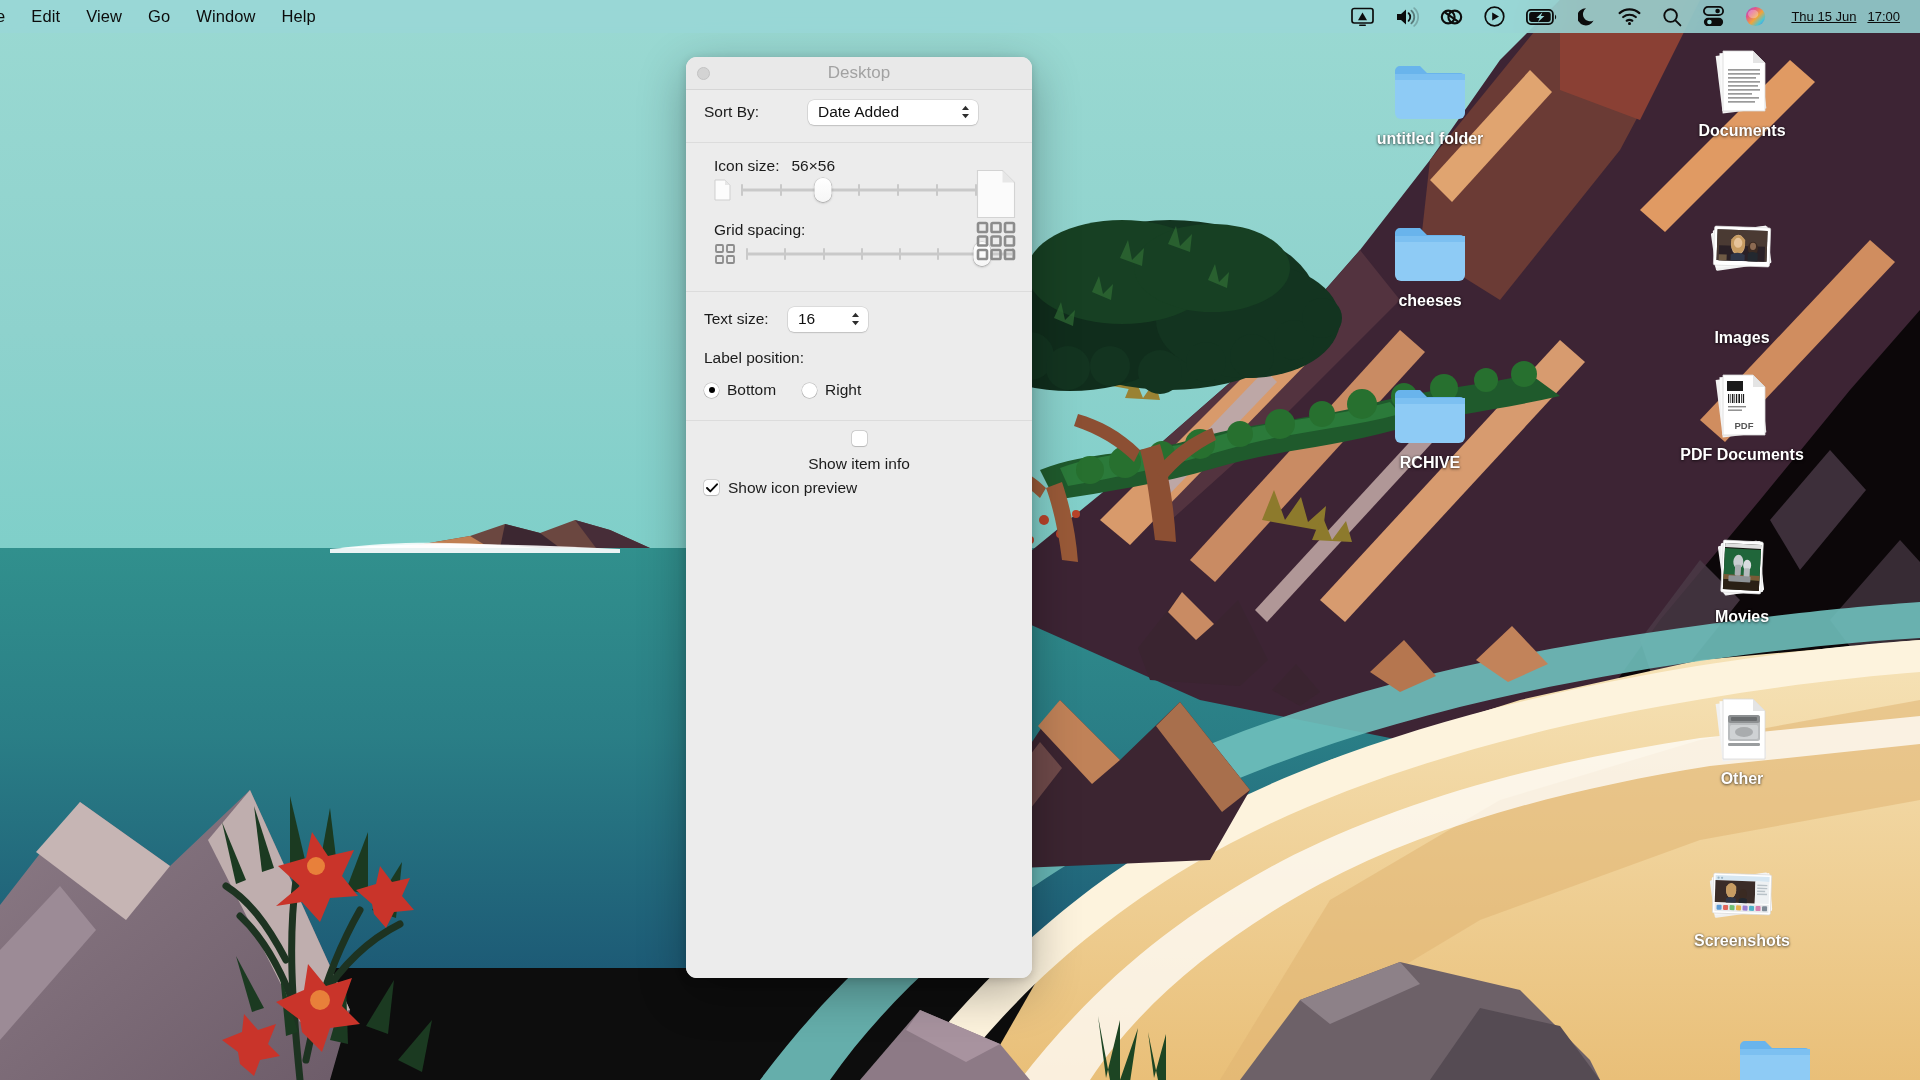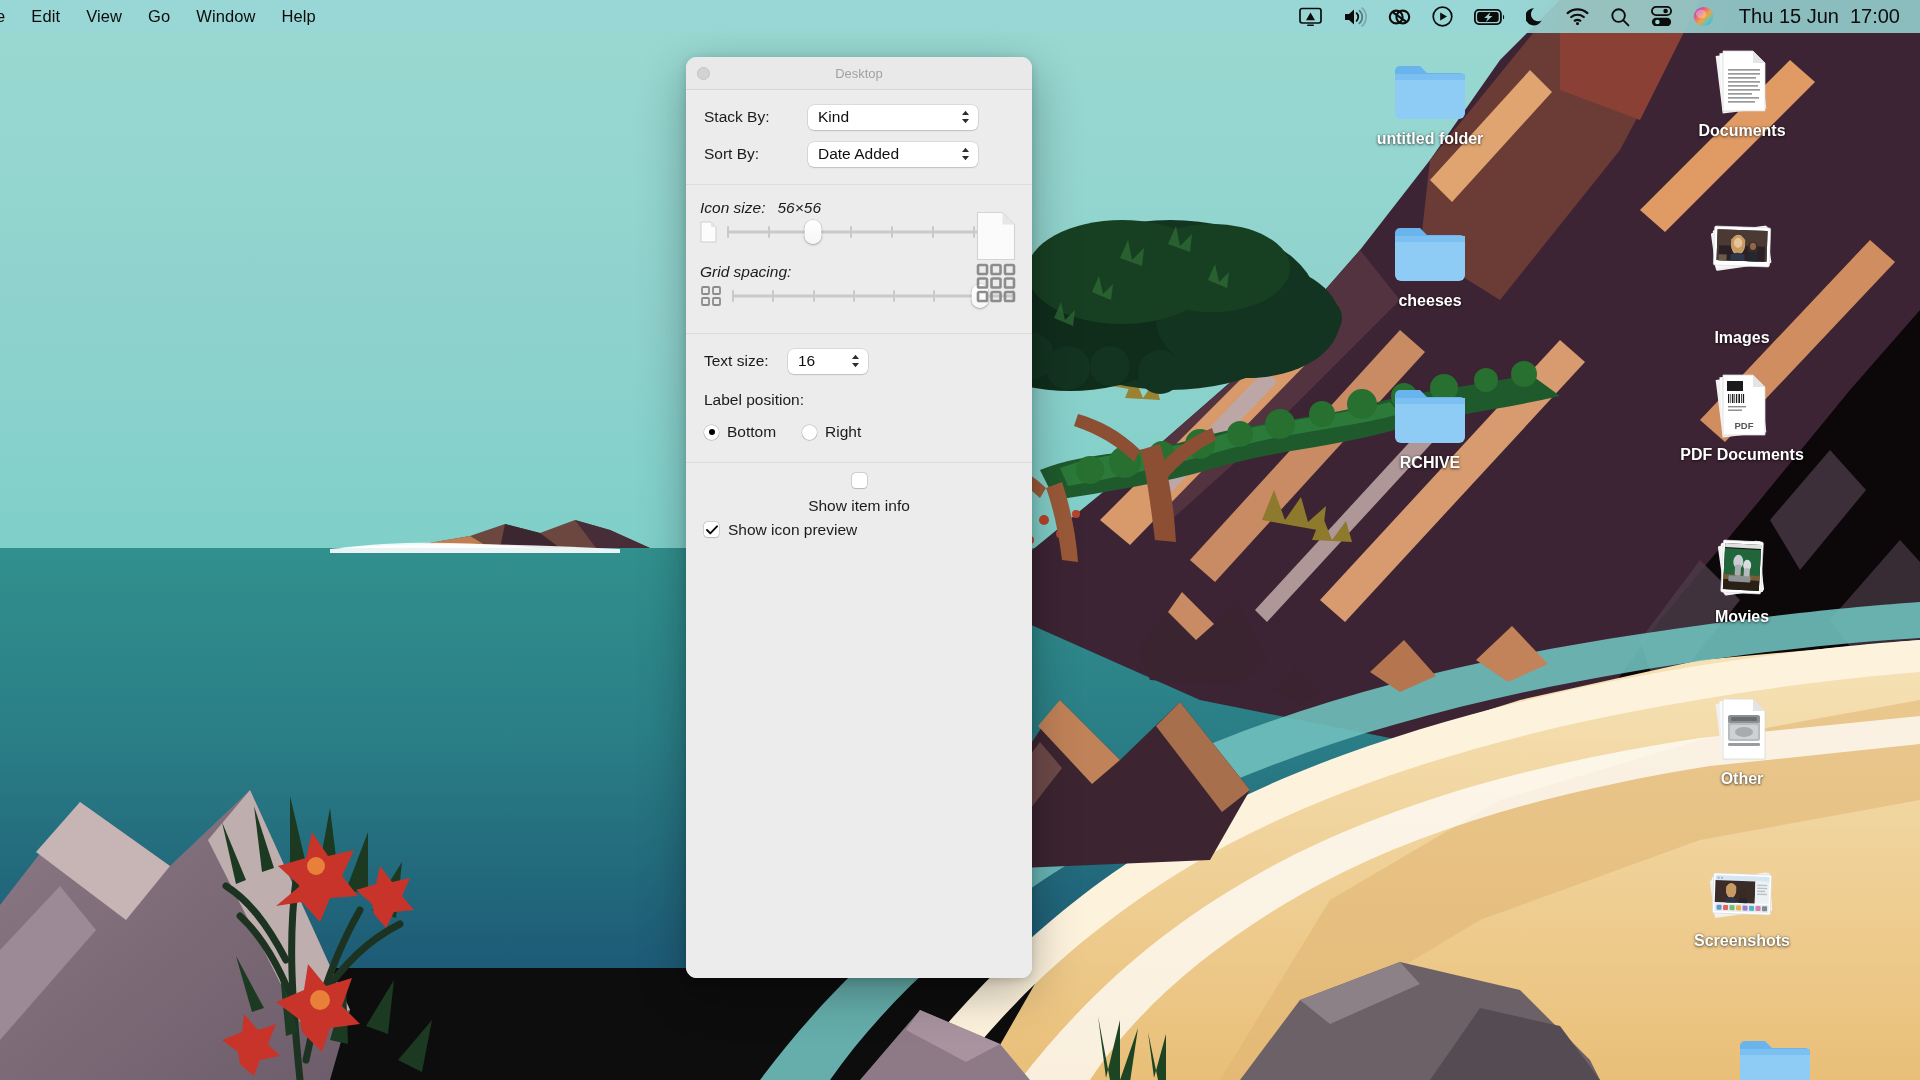--- a/index.html
+++ b/index.html
@@ -34,22 +34,22 @@
   .menu-right {
     margin-left:auto; display:flex; align-items:center; gap:21px;
     padding-right:10px;
   }
   .mb-icon {
     display:flex; align-items:center; justify-content:center;
     height:24px; cursor:default;
   }
   .mb-icon svg { display:block; }
   #clock {
-    font-size:20px; color:#0c0c0c; white-space:nowrap;
-    display:flex; gap:11px; margin-left:4px;
+    font-size:13px; color:#0c0c0c; white-space:nowrap;
+    display:flex; gap:11px; margin-left:4px;text-decoration:underline;
   }
 
   
   .desk-icon {
     position:absolute; width:150px;
     display:flex; flex-direction:column; align-items:center;
     z-index:20; cursor:default;
   }
   .desk-icon .glyph {
     width:76px; height:68px; display:flex;
@@ -78,21 +78,21 @@
     border-bottom:1px solid #d6d6d6;
     display:flex; align-items:center;
   }
   #close-btn {
     width:13px; height:13px; border-radius:50%;
     background:#d3d3d3; border:0.5px solid #c2c2c2;
     margin-left:11px; cursor:default;
   }
   #title-text {
     position:absolute; left:0; right:0; text-align:center;
-    font-size:13px; color:#a2a2a2; font-weight:400;
+    font-size:17px; color:#a2a2a2; font-weight:400;
     pointer-events:none;
   }
   .panel-body { flex:1 1 auto; background:#ececec; }
   .sep { height:1px; background:#dcdcdc; margin:0; }
 
   
   .row {
     display:flex; align-items:center;
     padding:0 18px; min-height:30px;
   }
@@ -113,21 +113,21 @@
   }
   .popup.wide { width:170px; }
   .popup.narrow { width:80px; }
   .chev {
     position:absolute; right:8px; top:50%; transform:translateY(-50%);
     display:flex; flex-direction:column; gap:2px; align-items:center;
   }
   .chev svg { display:block; }
 
   
-  .sliderblock { padding:14px 18px 6px 14px; position:relative;font-style:italic; }
+  .sliderblock { padding:14px 18px 6px 28px; position:relative; }
   .sl-head { display:flex; align-items:baseline; gap:12px; margin-bottom:4px; }
   .sl-head .k { font-size:15.5px; color:#1b1b1b; }
   .sl-head .v { font-size:15.5px; color:#1b1b1b; }
   .sl-line { display:flex; align-items:center; gap:10px; }
   .endcap { flex:0 0 auto; display:flex; align-items:center; justify-content:center; }
   .endcap svg { display:block; }
 
   .track-wrap { position:relative; flex:1 1 auto; height:22px; }
   .ticks {
     position:absolute; left:0; right:0; top:50%; transform:translateY(-50%);
@@ -718,32 +718,20 @@
 
 <div id="panel">
 
   <div id="titlebar">
     <div id="close-btn"></div>
     <div id="title-text">Desktop</div>
   </div>
 
   <div class="panel-body">
 
-    <div class="row" style="margin-top:12px;">
-      <div class="row-label lbl-w">Stack By:</div>
-      <div class="popup wide">
-        <span>Kind</span>
-        <span class="chev">
-          <svg width="9" height="14" viewBox="0 0 9 14">
-            <path d="M4.5 0.8 L8 5 H1 Z" fill="#2d2d2d"></path>
-            <path d="M4.5 13.2 L8 9 H1 Z" fill="#2d2d2d"></path>
-          </svg>
-        </span>
-      </div>
-    </div>
 
     <div class="row" style="margin-top:7px;">
       <div class="row-label lbl-w">Sort By:</div>
       <div class="popup wide">
         <span>Date Added</span>
         <span class="chev">
           <svg width="9" height="14" viewBox="0 0 9 14">
             <path d="M4.5 0.8 L8 5 H1 Z" fill="#2d2d2d"></path>
             <path d="M4.5 13.2 L8 9 H1 Z" fill="#2d2d2d"></path>
           </svg>

